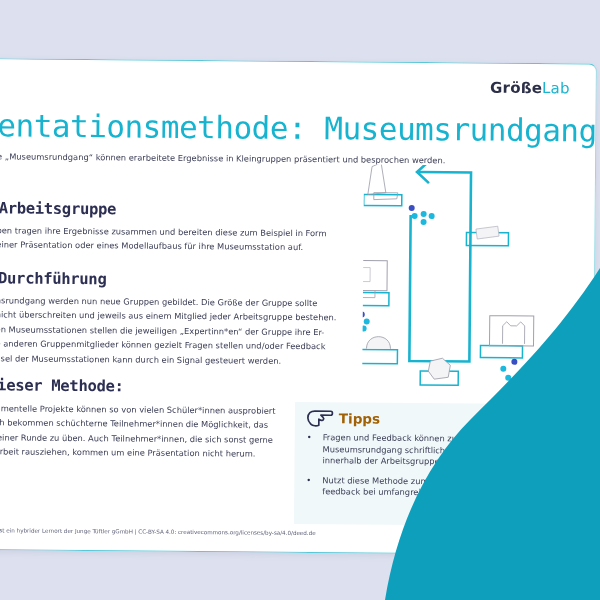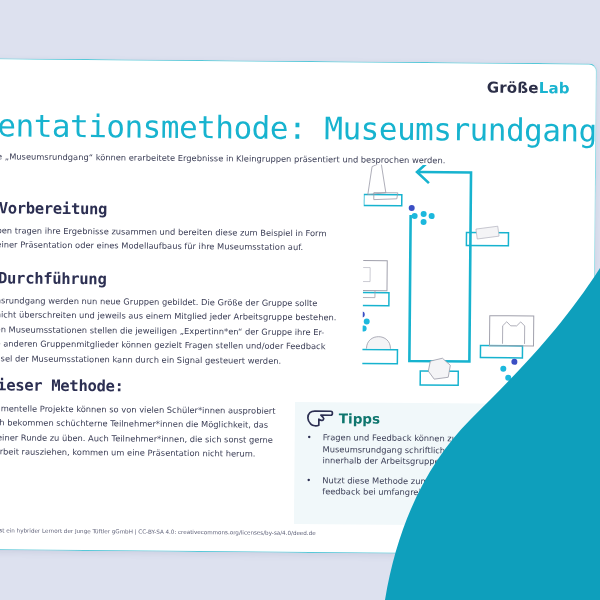--- a/index.html
+++ b/index.html
@@ -13,21 +13,21 @@
     background: #ffffff; border-top: 1.5px solid #56c8d8; border-bottom: 1.5px solid #56c8d8;
     border-right: 1.5px solid #8fdbe5; border-radius: 0 8px 8px 0;
     transform: rotate(0.5deg); transform-origin: left top;
     box-shadow: 0 2px 6px rgba(80,90,130,0.12);
     overflow: hidden;
   }
   .logo {
     position: absolute; right: 26px; top: 15px; font-size: 15px; font-weight: bold;
     color: #2c2f48; letter-spacing: 0.2px;
   }
-  .logo .lab { color: #1ab4d0; font-weight: bold; text-align: right; }
+  .logo .lab { color: #1ab4d0; font-weight: normal; text-align: right; }
   .title {
     position: absolute; left: 0; top: 48px; white-space: nowrap;
     font-family: "DejaVu Sans Mono", monospace; font-size: 31px; color: #17b3cf;
     letter-spacing: -0.5px;
   }
   .subtitle {
     position: absolute; left: 0; top: 92px; font-size: 8.3px; color: #3a3d55; white-space: nowrap;
   }
   .h2 {
     position: absolute; left: 0; font-family: "DejaVu Sans Mono", monospace;
@@ -35,41 +35,41 @@
   }
   .para {
     position: absolute; left: 0; font-size: 8.3px; line-height: 14.4px; color: #3a3d55; white-space: nowrap;
   }
   .tipps {
     position: absolute; left: 338px; top: 340px; width: 300px; height: 122px;
     background: #f1f8fa;
   }
   .tipps .hand { position: absolute; left: 10px; top: 6px; }
   .tipps .ttl {
-    position: absolute; left: 44px; top: 8px; font-size: 13.5px; font-weight: bold; color: #0f766e;
+    position: absolute; left: 44px; top: 8px; font-size: 13.5px; font-weight: bold; color: #a16207;
   }
   .tipps ul { position: absolute; left: 12px; top: 30px; margin: 0; padding: 0; list-style: none; }
   .tipps li { position: relative; padding-left: 16px; font-size: 8.3px; line-height: 11.5px; color: #3a3d55; margin-bottom: 8px; white-space: nowrap; }
   .tipps li::before { content: "•"; position: absolute; left: 0; top: 0; color: #2c2f52; }
   .footer {
     position: absolute; left: 42px; top: 468px; font-size: 5.6px; color: #5a5d75; white-space: nowrap;
   }
   .illus { position: absolute; left: 405px; top: 102px; }
   .wave { position: absolute; left: 0; top: 0; pointer-events: none; }
 </style>
 </head>
 <body>
 
 <div class="sheet">
   <div class="logo"><span>Größe</span><span class="lab">Lab</span></div>
 
   <div class="title" style="left:38px;">entationsmethode: Museumsrundgang</div>
   <div class="subtitle" style="left:38px;">e „Museumsrundgang“ können erarbeitete Ergebnisse in Kleingruppen präsentiert und besprochen werden.</div>
 
-  <div class="h2" style="left:40px; top:140px;">Vorbereitung</div>
+  <div class="h2" style="left:40px; top:140px;">Arbeitsgruppe</div>
   <div class="para" style="left:38px; top:164px;">
     <div>pen tragen ihre Ergebnisse zusammen und bereiten diese zum Beispiel in Form</div>
     <div>einer Präsentation oder eines Modellaufbaus für ihre Museumsstation auf.</div>
   </div>
 
   <div class="h2" style="left:40px; top:210px;">Durchführung</div>
   <div class="para" style="left:38px; top:234px;">
     <div>nsrundgang werden nun neue Gruppen gebildet. Die Größe der Gruppe sollte</div>
     <div>nicht überschreiten und jeweils aus einem Mitglied jeder Arbeitsgruppe bestehen.</div>
     <div>en Museumsstationen stellen die jeweiligen „Expertinn*en“ der Gruppe ihre Er-</div>

